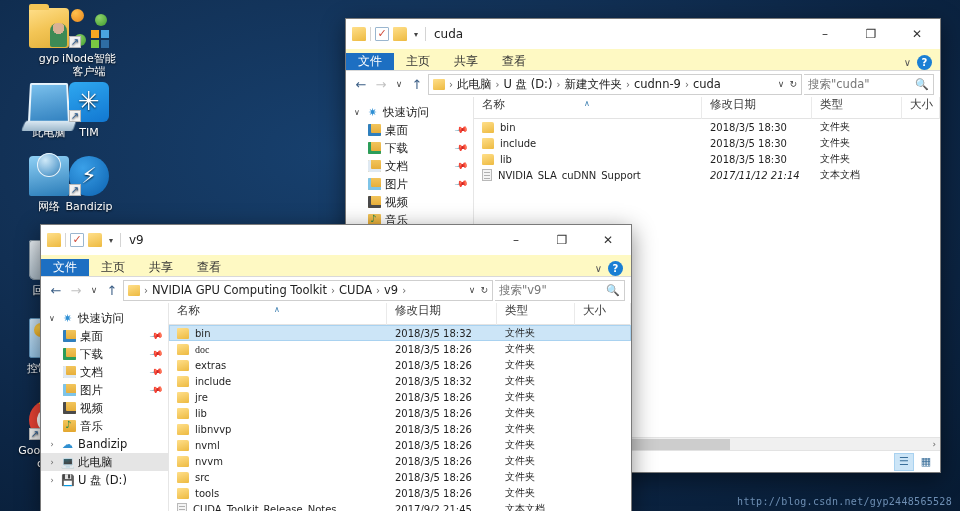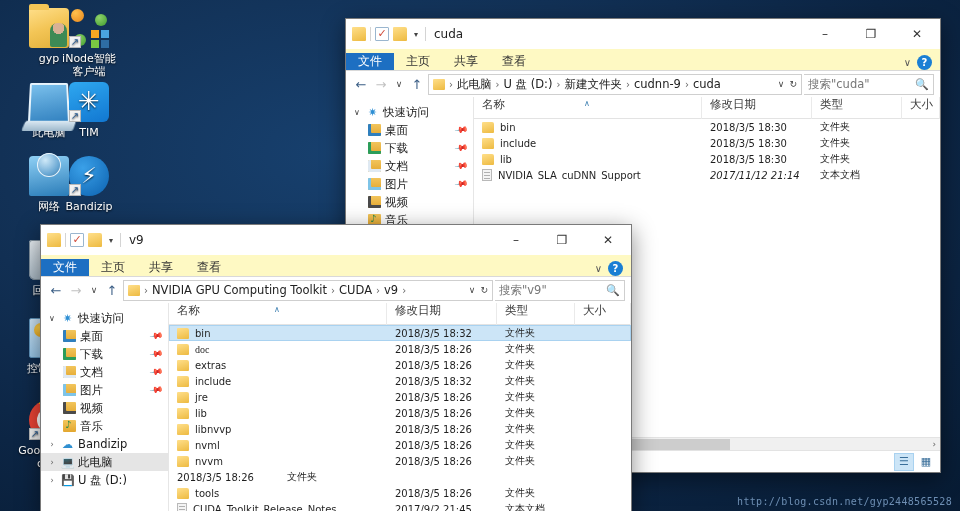--- a/index.html
+++ b/index.html
@@ -738,20 +738,24 @@
           <div class="row">
             <div class="cell name" style="width: 218px;">
               <span class="fold-ico"></span>
               <span>nvvm</span>
             </div>
             <div class="cell" style="width: 110px;">2018/3/5 18:26</div>
             <div class="cell" style="width: 78px;">文件夹</div>
             <div class="cell" style="flex: 1 1 0%;"></div>
           </div>
           <div class="row">
+            <div class="cell name" style="width: 218px;">
+              <span class="fold-ico"></span>
+              <span>src</span>
+            </div>
             <div class="cell" style="width: 110px;">2018/3/5 18:26</div>
             <div class="cell" style="width: 78px;">文件夹</div>
             <div class="cell" style="flex: 1 1 0%;"></div>
           </div>
           <div class="row">
             <div class="cell name" style="width: 218px;">
               <span class="fold-ico"></span>
               <span>tools</span>
             </div>
             <div class="cell" style="width: 110px;">2018/3/5 18:26</div>

